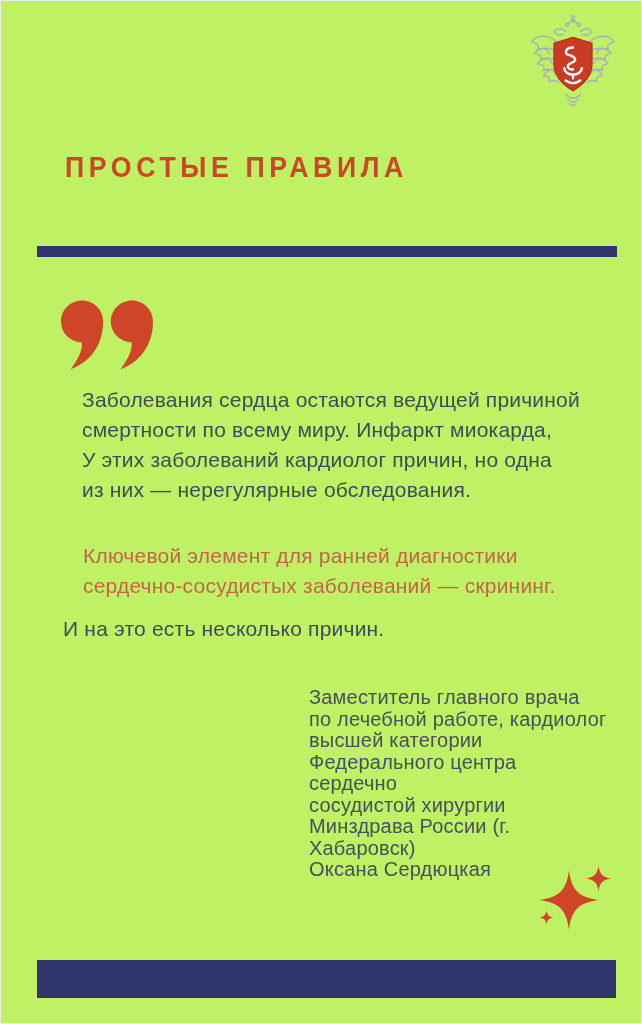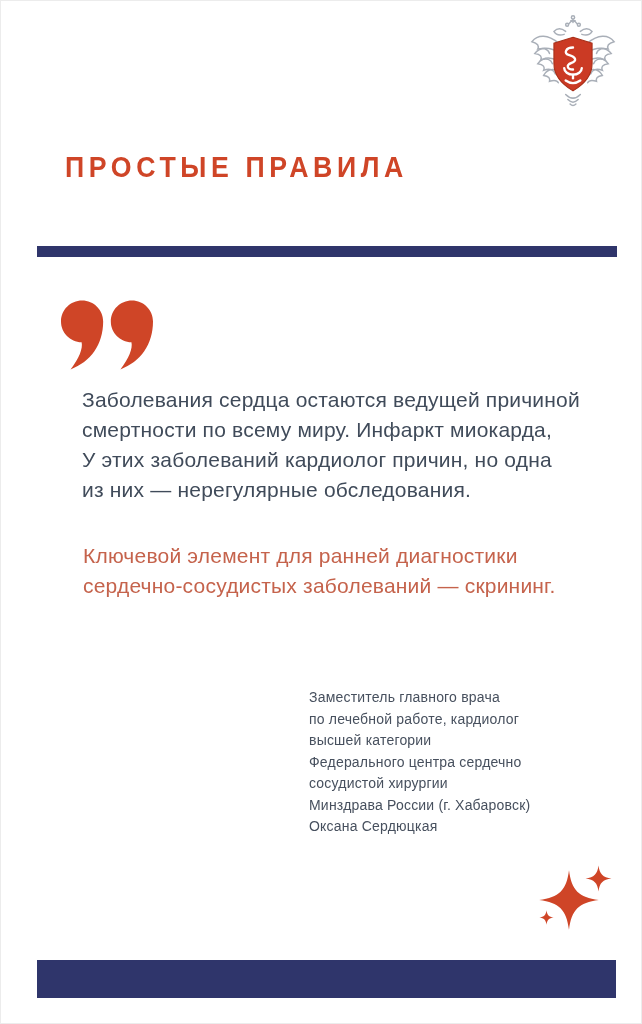--- a/index.html
+++ b/index.html
@@ -1,19 +1,19 @@
 <!DOCTYPE html>
 <html><head>
 <meta charset="utf-8">
 <style>
   html,body{margin:0;padding:0;background:#e9e9e9;}
   .page{
     position:relative;
     width:642px;height:1024px;
-    background:#ffffff;
+    background:#bef264;
     border:1px solid #ececec;
     box-sizing:border-box;
     overflow:hidden;
     font-family:"Liberation Sans", sans-serif;
   }
   .emblem{position:absolute;top:10px;left:528px;width:88px;height:98px;}
   .title{
     position:absolute;left:64px;top:150px;
     font-size:29px;font-weight:800;letter-spacing:5px;
     color:#cf4527;
@@ -27,21 +27,21 @@
   .body-block{
     position:absolute;left:62px;width:530px;
     color:#404b5a;font-size:21px;line-height:30px;
     letter-spacing:0.2px;
   }
   .p1{top:384px;margin-left:19px;}
   .p-highlight{top:540px;color:#c5634c;margin-left:20px;}
   .p2{top:613px;}
   .attribution{
     position:absolute;left:308px;top:686px;width:300px;
-    color:#47505e;font-size:14px;line-height:21.5px;
+    color:#47505e;font-size:20px;line-height:21.5px;
     letter-spacing:0.2px;
   }
   .sparkles{position:absolute;left:520px;top:860px;width:100px;height:80px;}
   .line{min-height:1em;}
 </style>
 </head>
 <body>
 
 <div class="page">
 
@@ -98,20 +98,21 @@
     <div class="line">смертности по всему миру. Инфаркт миокарда,</div>
     <div class="line">У этих заболеваний кардиолог причин, но одна</div>
     <div class="line">из них — нерегулярные обследования.</div>
   </div>
 
   <div class="body-block p-highlight">
     <div class="line">Ключевой элемент для ранней диагностики</div>
     <div class="line">сердечно-сосудистых заболеваний — скрининг.</div>
   </div>
 
+  <div class="body-block p2">И на это есть несколько причин.</div>
 
   <div class="attribution">
     <div class="line">Заместитель главного врача</div>
     <div class="line">по лечебной работе, кардиолог</div>
     <div class="line">высшей категории</div>
     <div class="line">Федерального центра сердечно</div>
     <div class="line">сосудистой хирургии</div>
     <div class="line">Минздрава России (г. Хабаровск)</div>
     <div class="line">Оксана Сердюцкая</div>
   </div>

